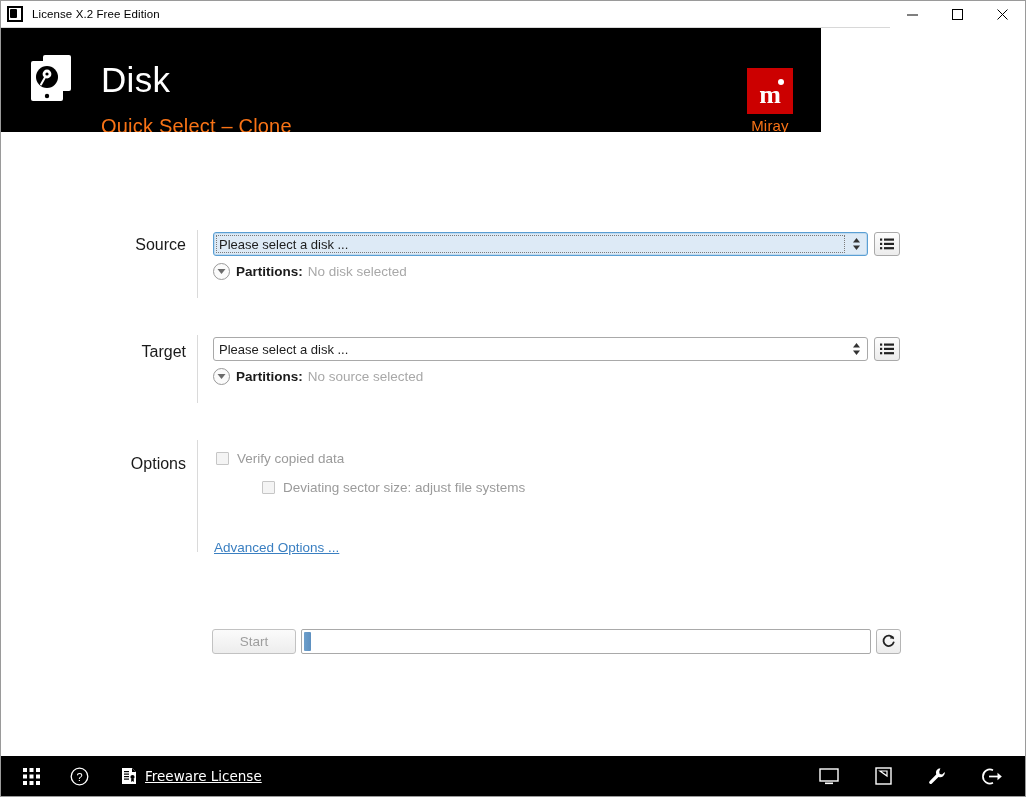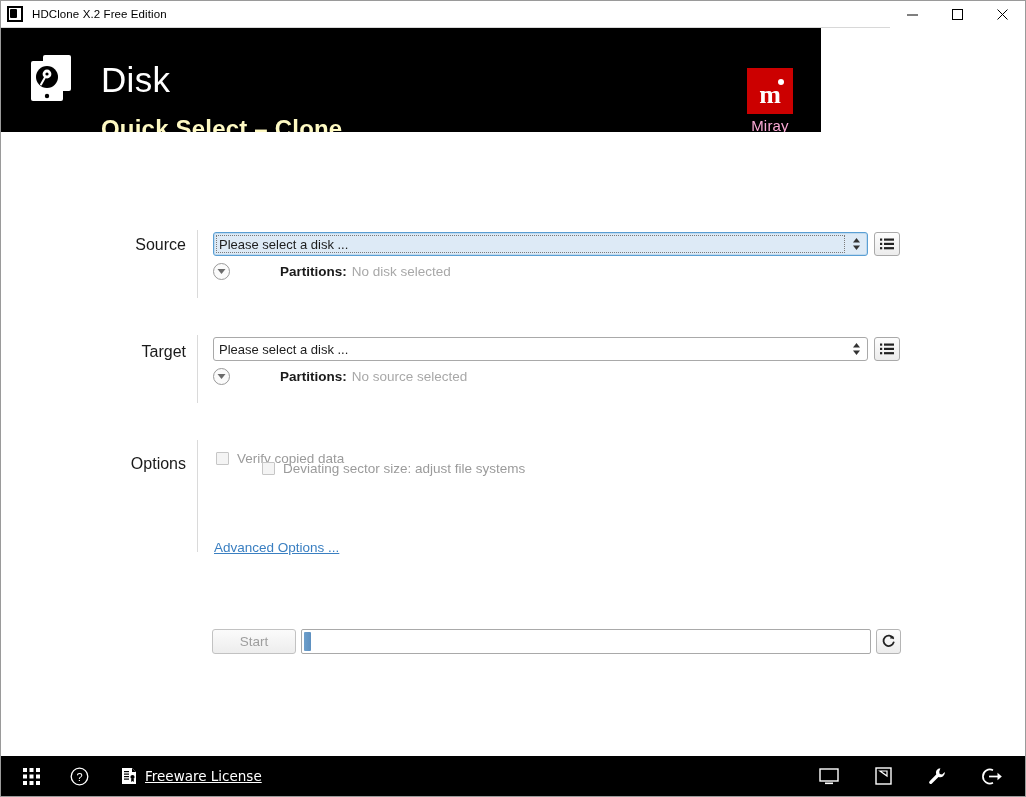--- a/index.html
+++ b/index.html
@@ -89,23 +89,23 @@
     left: 100px; top: 32px;
     color: #ffffff;
     font-size: 35px;
     font-weight: 300;
     letter-spacing: 0.3px;
     line-height: 40px;
   }
   .hdr-sub {
     position: absolute;
     left: 100px; top: 87px;
-    color: #fef9c3;
-    font-size: 24px;
-    font-weight: 700;
+    color: #f97316;
+    font-size: 20px;
+    font-weight: 400;
     letter-spacing: 0.2px;
   }
   .miray {
     position: absolute;
     right: 20px; top: 40px;
     width: 62px;
     text-align: center;
   }
   .miray-box {
     width: 46px; height: 46px;
@@ -126,21 +126,21 @@
   }
   .miray-dot {
     position: absolute;
     right: 9px; top: 11px;
     width: 6px; height: 6px;
     border-radius: 50%;
     background: #ffffff;
   }
   .miray-label {
     margin-top: 3px;
-    color: #f9a8d4;
+    color: #f97316;
     font-size: 15px;
     font-weight: 300;
     letter-spacing: 0.2px;
   }
 
   
   .content {
     position: absolute;
     left: 0; top: 131px;
     width: 1024px; height: 624px;
@@ -227,21 +227,21 @@
     width: 17px; height: 17px;
     border-radius: 50%;
     border: 1px solid #9a9a9a;
     display: flex;
     align-items: center;
     justify-content: center;
     margin-right: 6px;
     background: #fbfbfb;
     flex: none;
   }
-  .part-label { font-weight: bold; color: #1a1a1a; margin-right: 5px; margin-left: 44px; }
+  .part-label { font-weight: bold; color: #1a1a1a; margin-right: 5px; }
   .part-value { color: #a8a8a8; }
 
   
   .cbrow {
     position: absolute;
     display: flex;
     align-items: center;
     font-size: 13.5px;
     color: #9b9b9b;
   }
@@ -327,21 +327,21 @@
 </style>
 </head>
 <body>
 
 <div id="app">
 
   <div class="titlebar">
     <div class="tb-icon">
       <div class="inner"></div>
     </div>
-    <div class="tb-title">HDClone X.2 Free Edition</div>
+    <div class="tb-title">License X.2 Free Edition</div>
     <div class="tb-controls">
       <div class="tb-btn">
         <svg width="13" height="13" viewBox="0 0 13 13">
             <line x1="1" y1="7" x2="12" y2="7" stroke="#000" stroke-width="1"></line>
           </svg>
       </div>
       <div class="tb-btn">
         <svg width="13" height="13" viewBox="0 0 13 13">
             <rect x="1.5" y="1.5" width="10" height="10" fill="none" stroke="#000" stroke-width="1"></rect>
           </svg>
@@ -451,21 +451,21 @@
       <span class="part-value">No source selected</span>
     </div>
 
     <div class="row-label" style="top:323px;">Options</div>
 
     <div class="cbrow" style="left:215px; top:319px;">
       <span class="cbox"></span>
       <span>Verify copied data</span>
     </div>
 
-    <div class="cbrow" style="left:215px; top:329px;padding-left:46px;">
+    <div class="cbrow" style="left:215px; top:348px;padding-left:46px;">
       <span class="cbox"></span>
       <span>Deviating sector size: adjust file systems</span>
     </div>
 
 
 
     <div class="adv-link" style="left:213px; top:408px;text-decoration:underline;">Advanced Options ...</div>
 
     <div class="startbtn" style="left:211px; top:497px;">Start</div>
 

